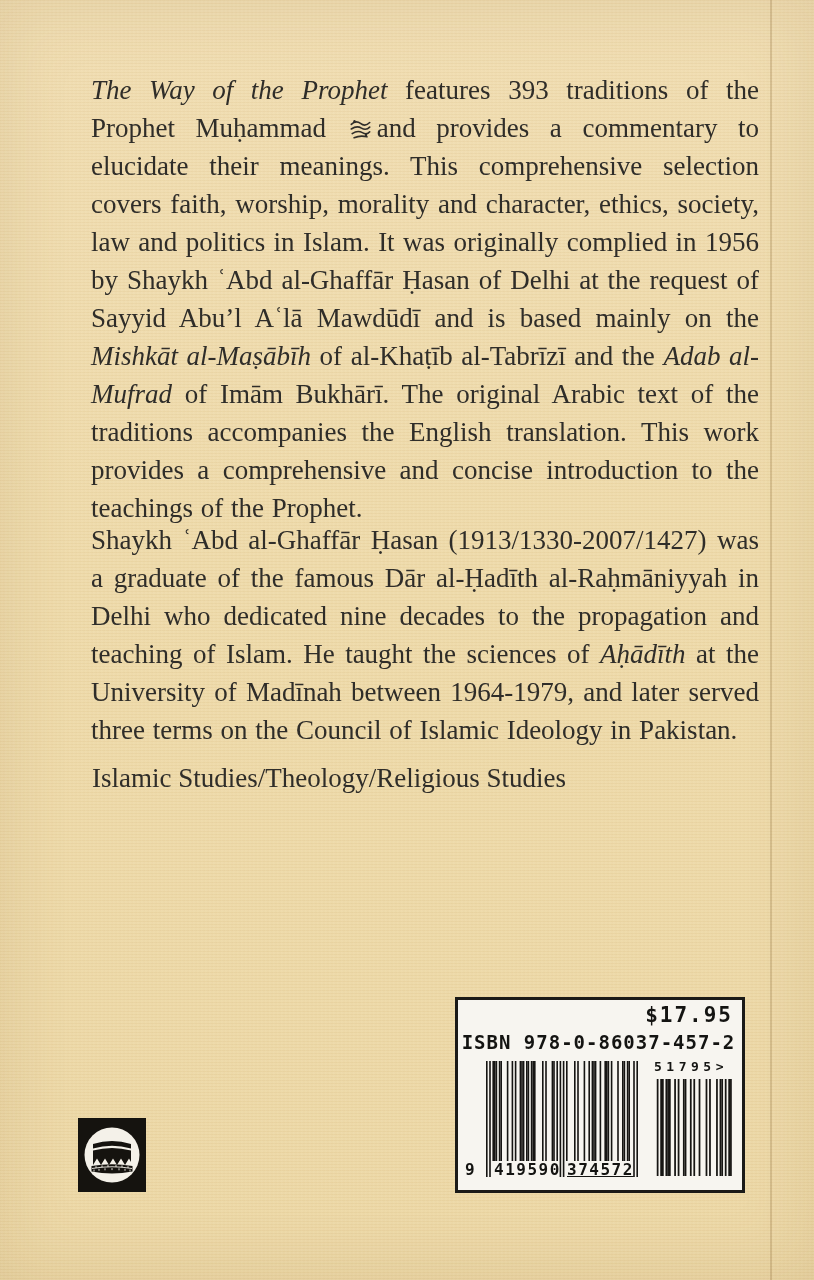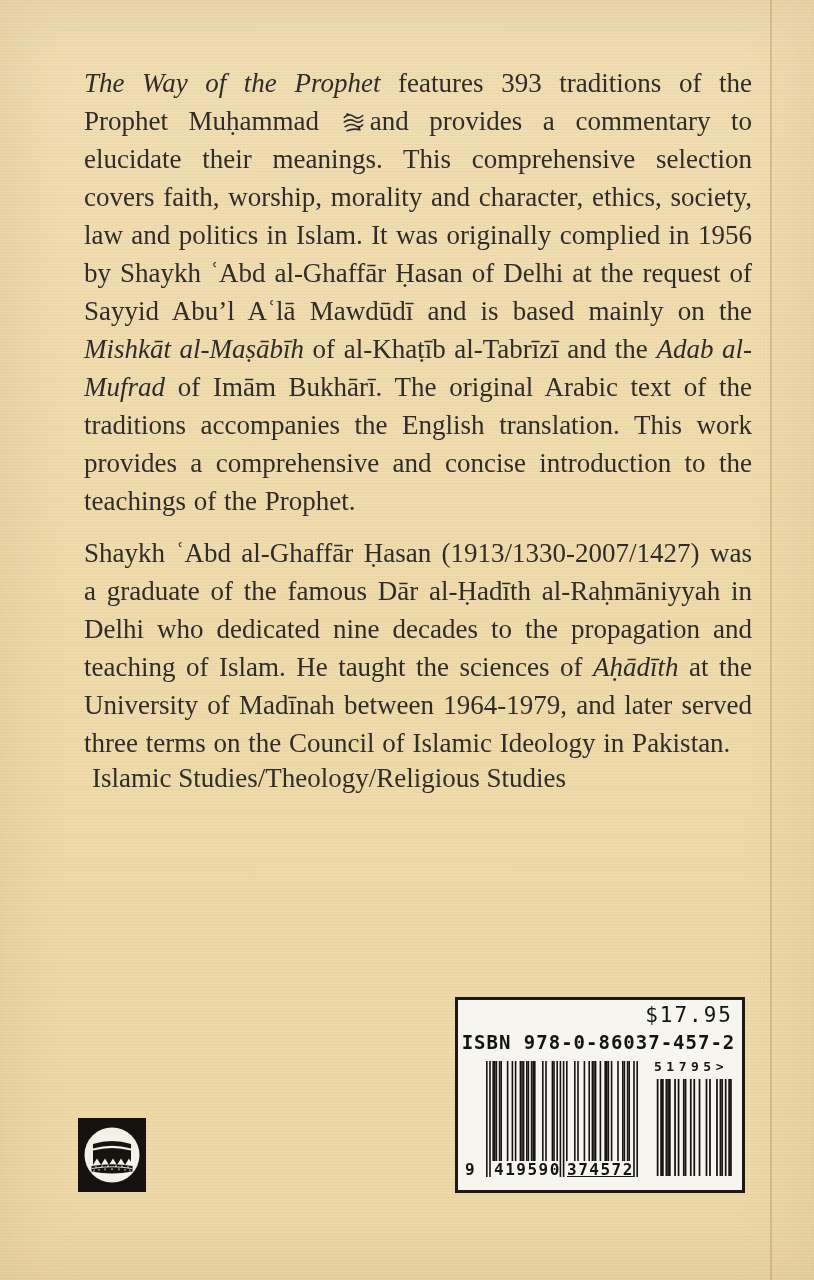--- a/index.html
+++ b/index.html
@@ -22,44 +22,44 @@
         rgba(255,246,219,0.12) 2px, rgba(197,162,99,0) 3px),
       repeating-linear-gradient(90deg,
         rgba(210,178,116,0.05) 0px, rgba(255,248,224,0.05) 2px,
         rgba(197,162,99,0.05) 4px);
   }
   .edge-line{
     position:absolute;left:770px;top:0;width:2px;height:1280px;
     background:rgba(148,114,63,0.28);pointer-events:none;
   }
   .body-text{
-    position:absolute;left:76px;width:668px;margin:8px;
+    position:absolute;left:76px;width:668px;margin:15px;
     font-size:27px;line-height:38px;color:#2f2d29;
     text-align:justify;word-spacing:1px;
   }
   .body-text em{font-style:italic;}
   .description{top:56px;}
-  .author-bio{top:526px;}
+  .author-bio{top:506px;}
   .category{
     position:absolute;left:76px;top:747px;margin:16px;
     font-size:27px;color:#2f2d29;
   }
   .honorific{
     display:inline-block;vertical-align:-4px;margin:0 4px 0 1px;
   }
   
   .barcode-panel{
     position:absolute;left:455px;top:997px;width:290px;height:196px;
     background:#f7f5f0;border:3px solid #1b1a18;box-sizing:border-box;
     font-family:"DejaVu Sans Mono","Liberation Mono",monospace;
     color:#141412;
   }
   .price{
     position:absolute;right:9px;top:3px;
-    font-size:21px;font-weight:normal;letter-spacing:2px;
+    font-size:21px;font-weight:bold;letter-spacing:2px;
   }
   .isbn{
     position:absolute;left:0;right:3px;top:31px;text-align:center;
     font-size:19px;font-weight:bold;letter-spacing:1px;white-space:nowrap;
   }
   .ean13-svg{position:absolute;left:28px;top:61px;}
   .ean5-svg{position:absolute;left:197px;top:79px;}
   .digit{
     position:absolute;top:160px;font-size:16px;font-weight:bold;
     letter-spacing:1.5px;white-space:nowrap;

